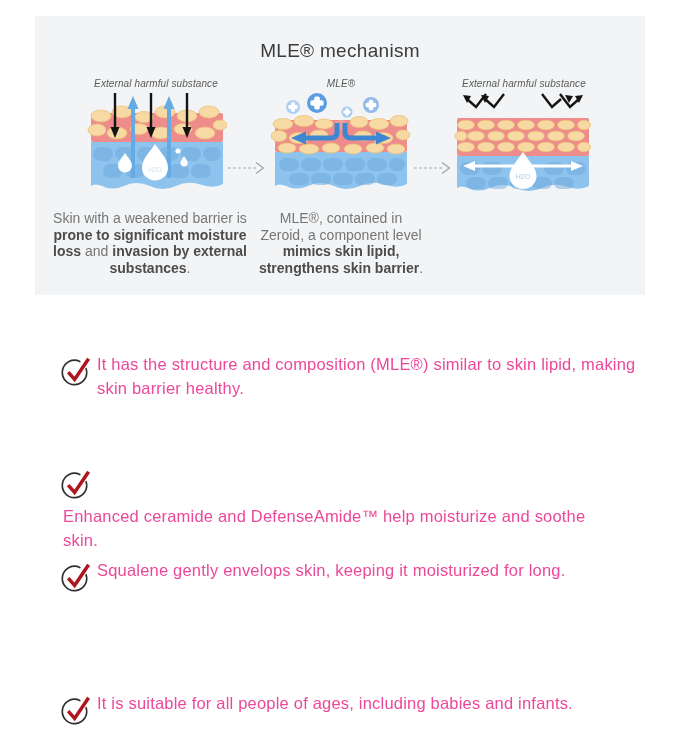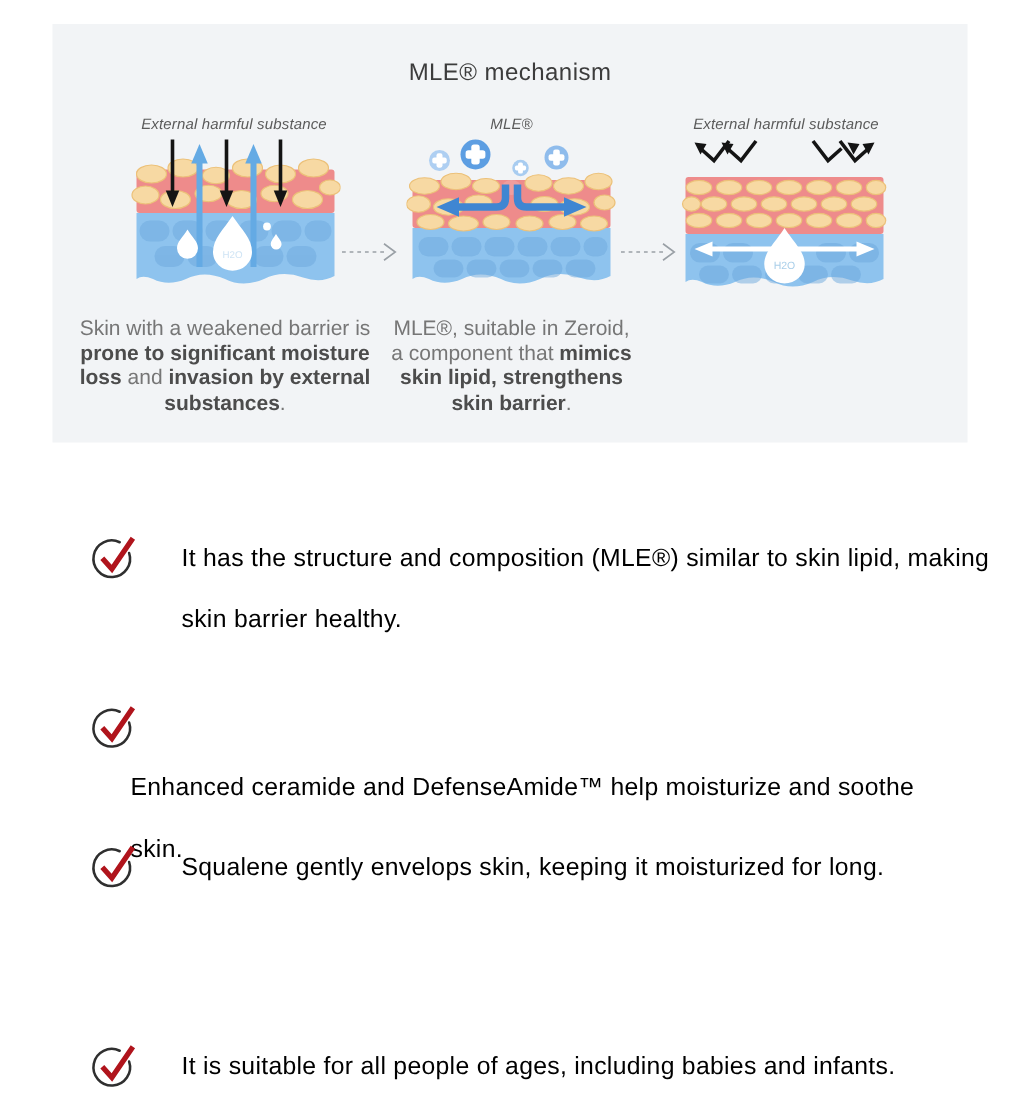--- a/index.html
+++ b/index.html
@@ -8,21 +8,21 @@
     font-family:"Liberation Sans","DejaVu Sans",sans-serif;
     -webkit-font-smoothing:antialiased;overflow:hidden;
   }
   
   .panel{
     position:absolute;left:35px;top:16px;width:610px;height:279px;
     background:#f2f4f6;
   }
   .panel-title{
     position:absolute;top:24px;left:0;width:100%;text-align:center;
-    font-size:16px;color:#3c3c3c;font-weight:400;letter-spacing:.3px;
+    font-size:19px;color:#3c3c3c;font-weight:400;letter-spacing:.3px;
   }
   .step-label{
     position:absolute;top:62px;text-align:center;
     font-size:10px;color:#5a5a5a;letter-spacing:.1px;font-style:italic;
   }
   .step-label.l1{left:36px;width:170px;}
   .step-label.l2{left:221px;width:170px;}
   .step-label.l3{left:404px;width:170px;}
   .diagram{position:absolute;top:76px;}
   .diagram.d1{left:52px;}
@@ -38,22 +38,22 @@
   .caption b{font-weight:700;color:#4c4c4c;}
   .caption.c1{left:10px;width:210px;}
   .caption.c2{left:222px;width:168px;}
   .caption.c3{left:384px;width:212px;}
   
   .benefit{
     position:absolute;left:60px;display:flex;align-items:flex-start;
   }
   .benefit .check{flex:0 0 34px;margin-top:1px;}
   .benefit p{
-    margin:0 0 0 27px;width:556px;
-    font-size:16.5px;line-height:41px;color:#000000;letter-spacing:.2px;
+    margin:0 0 0 3px;width:556px;
+    font-size:16.5px;line-height:24px;color:#ec4899;letter-spacing:.2px;
   }
   .benefit.b1{top:352px;}
   .benefit.b2{top:465px;flex-direction:column;}
   .benefit.b3{top:558px;}
   .benefit.b4{top:691px;}
 </style>
 </head>
 <body>
 
 <div class="panel">
@@ -262,21 +262,21 @@
     </svg>
   </div>
   <div class="dash-arrow a2">
     <svg width="44" height="16" viewBox="0 0 44 16">
       <line x1="1" y1="8" x2="31" y2="8" stroke="#9aa0a6" stroke-width="1.1" stroke-dasharray="2.5,2.6"></line>
       <polyline points="29,2.5 36.5,8 29,13.5" fill="none" stroke="#9aa0a6" stroke-width="1.1"></polyline>
     </svg>
   </div>
 
   <div class="caption c1"><span>Skin with a weakened barrier is </span><b>prone to significant moisture loss</b><span> and </span><b>invasion by external substances</b><span>.</span></div>
-  <div class="caption c2"><span>MLE®, suitable in Zeroid, a component that </span><b>mimics skin lipid, strengthens skin barrier</b><span>.</span></div>
+  <div class="caption c2"><span>MLE®, contained in Zeroid, a component level </span><b>mimics skin lipid, strengthens skin barrier</b><span>.</span></div>
 </div>
 
 <div class="benefit b1">
   <span class="check">
     <svg width="34" height="34" viewBox="0 0 34 34">
       <path d="M26.1,15.7 A12.2,12.2 0 1 1 19.8,8.5" fill="none" stroke="#2f2f2f" stroke-width="1.7" stroke-linecap="round"></path>
       <path d="M8.2,19.2 L14.6,26.4 L28.6,5.8" fill="none" stroke="#b0141c" stroke-width="3.5"></path>
     </svg>
   </span>
   <p>It has the structure and composition (MLE®) similar to skin lipid, making skin barrier healthy.</p>

